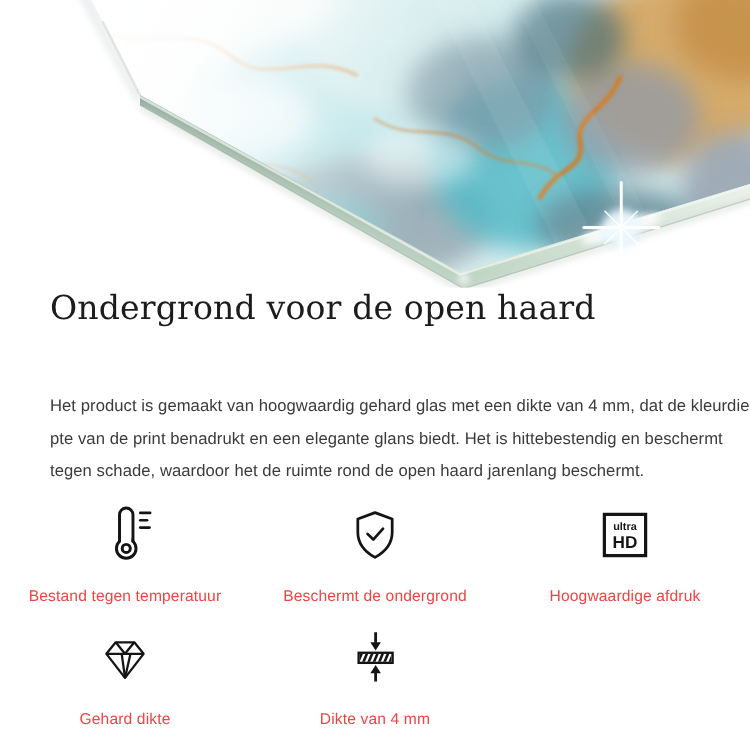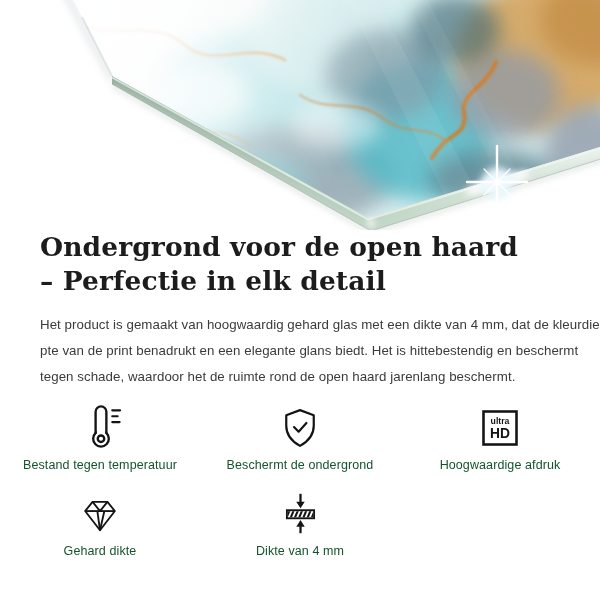--- a/index.html
+++ b/index.html
@@ -18,21 +18,21 @@
     position:absolute;left:40px;top:312px;
     font-size:13.3px;line-height:26px;color:#3b3b3b;
     white-space:nowrap;letter-spacing:.05px;
   }
   .features{
     position:absolute;left:0;top:401px;width:600px;
     display:grid;grid-template-columns:repeat(3,1fr);row-gap:15px;
   }
   .feature{display:flex;flex-direction:column;align-items:center;}
   .icon-box{height:49px;display:flex;align-items:flex-end;justify-content:center;}
-  .feature-label{margin-top:8px;font-size:12.5px;color:#14532d;letter-spacing:.1px;text-align:right;}
+  .feature-label{margin-top:20px;font-size:12.5px;color:#ef4444;letter-spacing:.1px;text-align:right;}
   .ico{display:block;}
   .ico *{vector-effect:none;}
 </style>
 </head>
 <body>
 
 <div class="page">
 
   <div class="hero">
     <svg width="600" height="230" viewBox="0 0 600 230">
@@ -106,23 +106,22 @@
         <line x1="497" y1="146" x2="497" y2="216" stroke="#ffffff" stroke-width="2.4" stroke-linecap="round"></line>
         <line x1="467" y1="182" x2="527" y2="182" stroke="#ffffff" stroke-width="2.4" stroke-linecap="round"></line>
         <line x1="484" y1="169" x2="510" y2="195" stroke="#ffffff" stroke-width="1.3" opacity="0.9" stroke-linecap="round"></line>
         <line x1="510" y1="169" x2="484" y2="195" stroke="#ffffff" stroke-width="1.3" opacity="0.9" stroke-linecap="round"></line>
         <circle cx="497" cy="182" r="2.8" fill="#ffffff"></circle>
         <circle cx="371" cy="223" r="4" fill="#ffffff" opacity="0.9" filter="url(#b3)"></circle>
       </g>
     </svg>
   </div>
 
-  <h1 class="heading" style="margin:0;font-weight:700;">
+  <h1 class="heading" style="margin:0;font-weight:400;">
     <div>Ondergrond voor de open haard</div>
-    <div>– Perfectie in elk detail</div>
   </h1>
 
   <div class="paragraph">
     <div>Het product is gemaakt van hoogwaardig gehard glas met een dikte van 4 mm, dat de kleurdie-</div>
     <div>pte van de print benadrukt en een elegante glans biedt. Het is hittebestendig en beschermt</div>
     <div>tegen schade, waardoor het de ruimte rond de open haard jarenlang beschermt.</div>
   </div>
 
   <div class="features">
 

